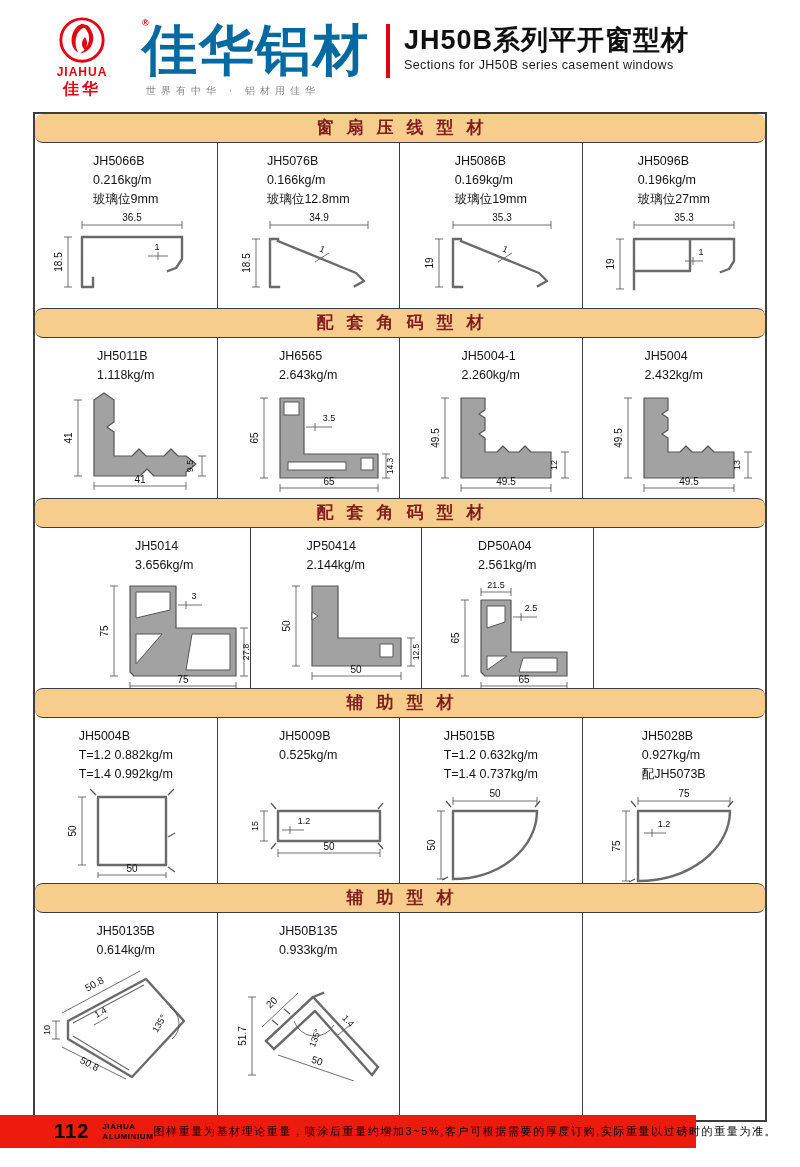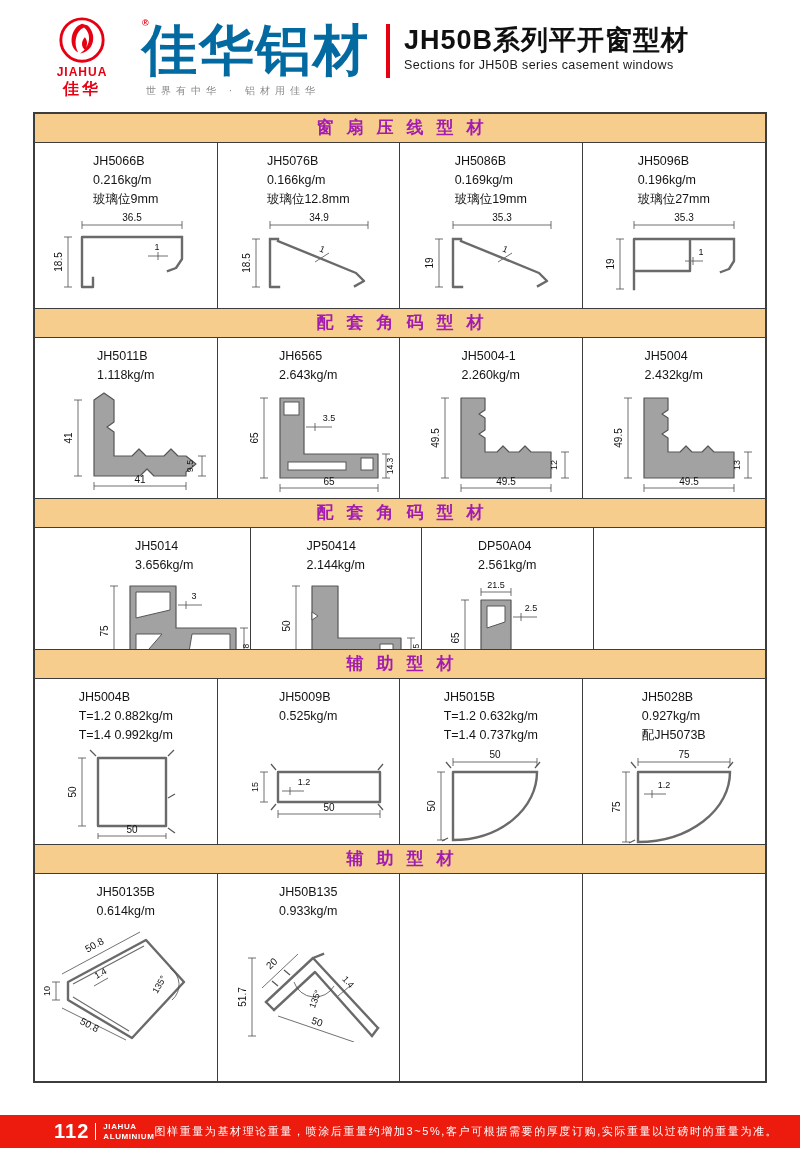--- a/index.html
+++ b/index.html
@@ -16,41 +16,41 @@
   .brand{font-size:55px;font-weight:900;color:#0369a1;letter-spacing:2px;line-height:1.05;}
   .slogan{font-size:10px;color:#8a8a8a;letter-spacing:5px;margin-top:4px;padding-left:4px;}
   .hdiv{width:4px;height:54px;background:#e60012;margin:8px 14px 0 16px;}
   .titles{padding-top:6px;}
   .title-cn{font-size:27px;font-weight:900;color:#101010;letter-spacing:1px;}
   .title-en{font-size:12.5px;color:#1a1a1a;letter-spacing:0.4px;}
   
   .ptable{position:absolute;top:112px;left:33px;width:734px;border:2px solid #3d3d3d;box-sizing:border-box;background:#fff;}
   .sec-h{height:28px;background:#f6cd8c;border-top:1px solid #3d3d3d;border-bottom:1px solid #3d3d3d;
          text-align:center;font-weight:bold;font-size:17px;letter-spacing:13px;text-indent:13px;
-         line-height:28px;color:#a21caf;}
+         line-height:28px;color:#7f1d1d;border-radius:8px;}
   .sec-h.first{border-top:none;}
   .prow{display:flex;align-items:stretch;}
   .pcell{flex:1 1 25%;border-right:1px solid #3d3d3d;box-sizing:border-box;
          display:flex;flex-direction:column;align-items:center;padding-top:9px;overflow:hidden;}
   .pcell:last-child{border-right:none;}
   .plabel{font-size:12.5px;line-height:1.5;color:#141414;}
   .lab3{min-height:57px;}
   .pdraw{margin-top:3px;flex:0 0 auto;}
   
   .pl{fill:none;stroke:#6a6a6a;stroke-width:2.4;stroke-linejoin:round;stroke-linecap:square;}
   .pl2{fill:none;stroke:#6a6a6a;stroke-width:1.1;}
   .pf{fill:#a2a2a2;stroke:#565656;stroke-width:1.2;stroke-linejoin:round;}
   .hole{fill:#ffffff;stroke:#565656;stroke-width:1;}
   .dl{fill:none;stroke:#4d4d4d;stroke-width:0.8;}
   .clip{fill:none;stroke:#5a5a5a;stroke-width:1.3;}
   .dt{font-family:"Liberation Sans","DejaVu Sans",sans-serif;font-size:10px;fill:#111;text-anchor:middle;}
   .dts{font-size:9px;}
   .dtxs{font-size:8.5px;}
   
-  .footer-bar{position:absolute;top:1115px;left:0;width:800px;height:33px;background:#ed1a0e;color:#ffffff;
+  .footer-bar{position:absolute;top:1115px;left:0;width:696px;height:33px;background:#ed1a0e;color:#000000;
               display:flex;align-items:center;}
   .page-num{font-size:20px;font-weight:bold;margin-left:54px;letter-spacing:1px;}
   .fdiv{width:1px;height:17px;background:#fff;margin:0 7px 0 6px;}
   .fbrand{font-size:8px;line-height:1.25;letter-spacing:0.6px;font-weight:bold;}
   .fnote{flex:1;text-align:left;font-size:11px;letter-spacing:1.6px;padding-right:18px;white-space:nowrap;}
 </style>
 </head>
 <body>
 
 <div class="page">
@@ -200,21 +200,21 @@
           <path class="pf" d="M60,10 H84 V22 L78,26 L84,30 V42 L78,46 L84,50 V64 H96 L102,58 L108,64 H118 L124,58 L130,64 H150 V90 H60 Z"></path>
           <path class="dl" d="M44,10 V90 M40,10 h8 M40,90 h8 M164,64 V90 M160,64 h8 M160,90 h8 M60,100 H150 M60,96 V104 M150,96 V104"></path>
           <text class="dt" x="38" y="50" transform="rotate(-90 38 50)">49.5</text>
           <text class="dt" x="105" y="97">49.5</text>
           <text class="dt dts" x="156" y="77" transform="rotate(-90 156 77)">13</text>
         </svg>
       </div>
     </div>
 
     <div class="sec-h">配套角码型材</div>
-    <div class="prow" style="height:121px;padding-left:44px;">
+    <div class="prow" style="height:160px;padding-left:44px;">
 
       <div class="pcell">
         <div class="plabel">
           <div>JH5014</div>
           <div>3.656kg/m</div>
         </div>
         <svg class="pdraw" width="180" height="112" viewBox="0 0 180 112">
           <path class="pf" d="M56,8 H102 V50 H162 V98 H60 L56,94 Z"></path>
           <path class="hole" d="M62,14 H96 V32 L62,40 Z M62,56 L88,56 L62,86 Z M118,56 H156 V92 H112 Z"></path>
           <path class="dl" d="M40,8 V98 M36,8 h8 M36,98 h8 M104,27 h24 M112,23 v8 M170,50 V98 M166,50 h8 M166,98 h8 M56,108 H162 M56,104 V112 M162,104 V112"></path>

